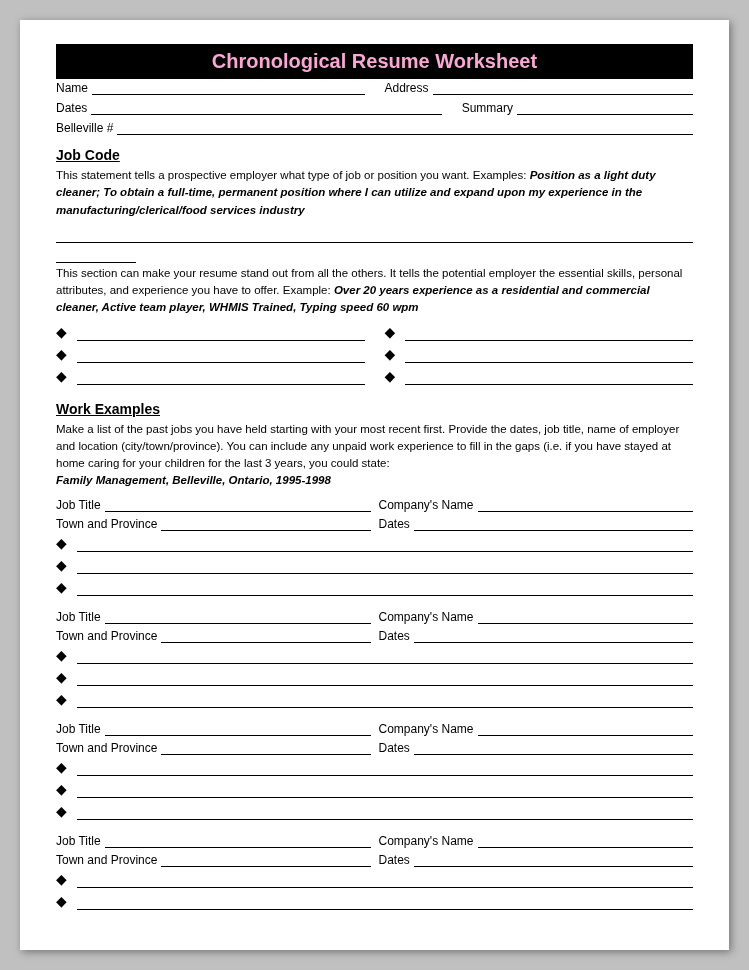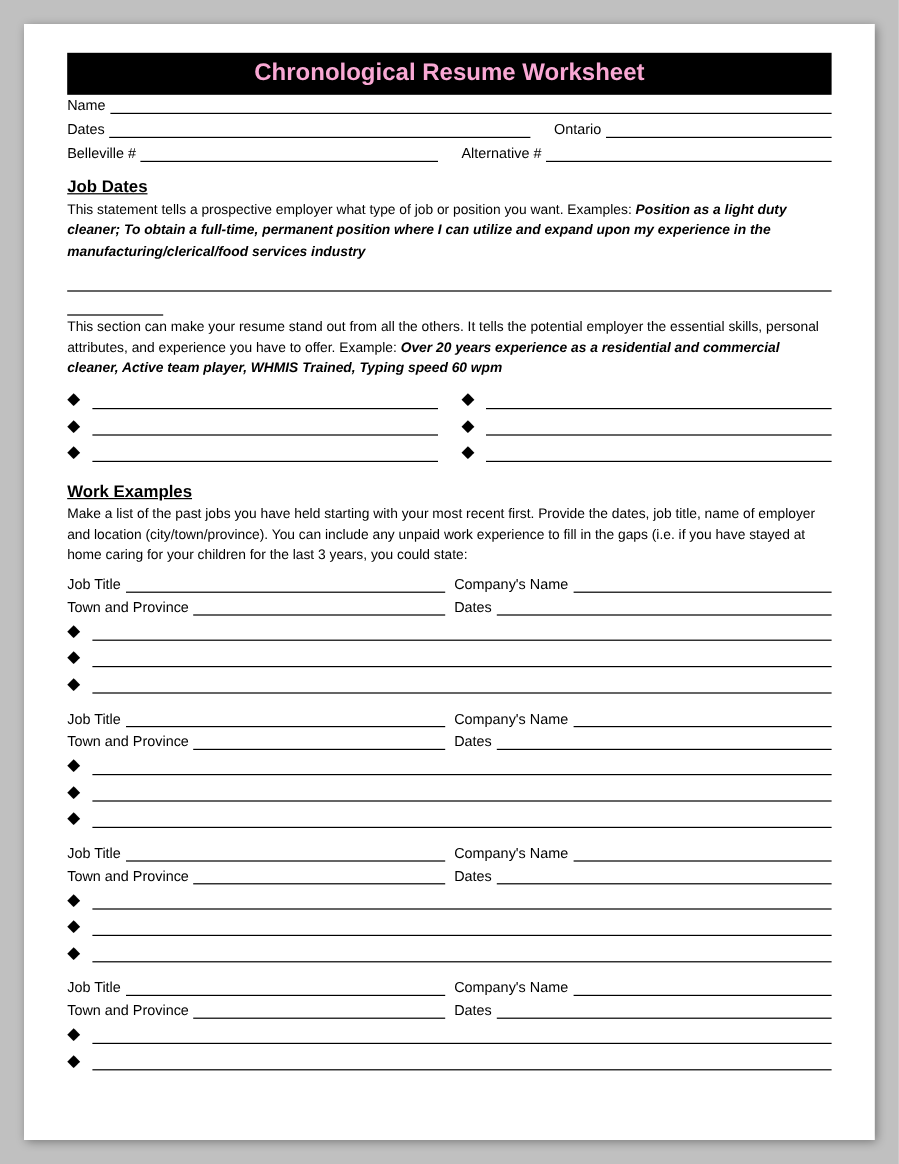--- a/index.html
+++ b/index.html
@@ -122,46 +122,46 @@
 
 <div class="page">
 
   <div class="page-title">Chronological Resume Worksheet</div>
 
   <div class="field-row">
     <div class="field-group">
       <span class="field-label">Name</span>
       <div class="field-line"></div>
     </div>
+    <div class="field-group">
+      <span class="field-label">Address</span>
+      <div class="field-line"></div>
+    </div>
   </div>
 
   <div class="field-row">
     <div class="field-group">
       <span class="field-label">Dates</span>
       <div class="field-line" style="flex:1"></div>
     </div>
     <div class="field-group" style="flex:0.6">
-      <span class="field-label">Ontario</span>
+      <span class="field-label">Summary</span>
       <div class="field-line" style="min-width:50px"></div>
     </div>
   </div>
 
   <div class="field-row">
     <div class="field-group">
       <span class="field-label">Belleville #</span>
       <div class="field-line"></div>
     </div>
-    <div class="field-group">
-      <span class="field-label">Alternative #</span>
-      <div class="field-line"></div>
-    </div>
-  </div>
-
-
-  <div class="section-title">Job Dates</div>
+  </div>
+
+
+  <div class="section-title">Job Code</div>
   <div class="section-body">
     <span>This statement tells a prospective employer what type of job or position you want. Examples: </span><em><strong>Position as a light duty cleaner; To obtain a full-time, permanent position where I can utilize and expand upon my experience in the manufacturing/clerical/food services industry</strong></em>
   </div>
   <div class="blank-lines">
     <div class="blank-line"></div>
     <div class="blank-line-short"></div>
   </div>
 
   <div class="section-body">
     <span>This section can make your resume stand out from all the others. It tells the potential employer the essential skills, personal attributes, and experience you have to offer. Example: </span><em><strong>Over 20 years experience as a residential and commercial cleaner, Active team player, WHMIS Trained, Typing speed 60 wpm</strong></em>
@@ -194,20 +194,21 @@
       <div class="bullet-row">
         <span class="bullet">◆</span>
         <div class="bullet-line"></div>
       </div>
     </div>
   </div>
 
   <div class="section-title">Work Examples</div>
   <div class="section-body">
     <span>Make a list of the past jobs you have held starting with your most recent first.  Provide the dates, job title, name of employer and location (city/town/province).  You can include any unpaid work experience to fill in the gaps (i.e. if you have stayed at home caring for your children for the last 3 years, you could state:</span><br>
+    <em><strong>Family Management, Belleville, Ontario, 1995-1998</strong></em>
   </div>
 
   <div class="work-entry">
     <div class="work-field-row">
       <div class="work-field-group">
         <span class="field-label">Job Title</span>
         <div class="field-line"></div>
       </div>
       <div class="work-field-group">
         <span class="field-label">Company's Name</span>

